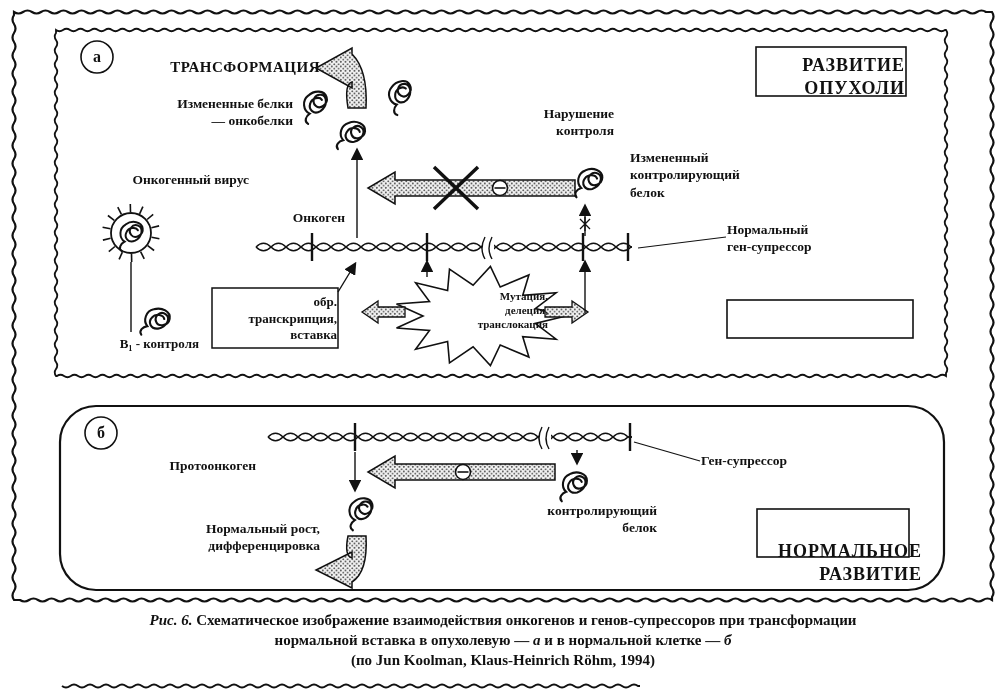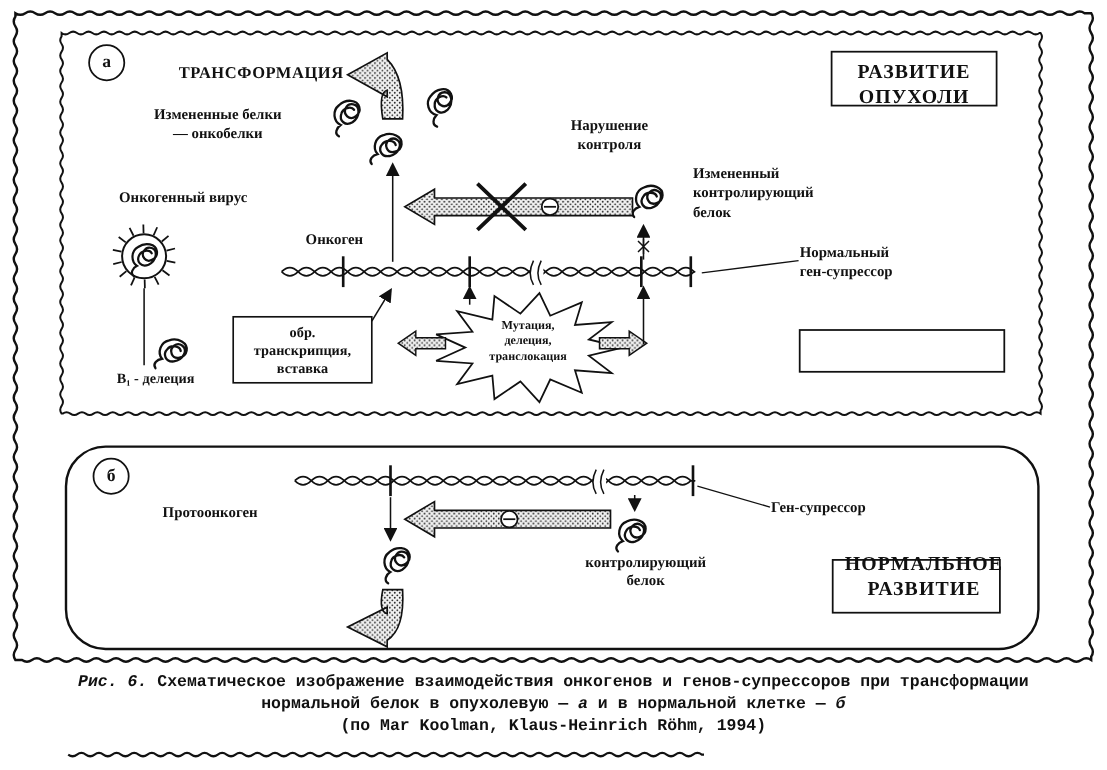--- a/index.html
+++ b/index.html
@@ -2,26 +2,26 @@
 <html><head>
 <meta charset="utf-8">
 <style>
   *{margin:0;padding:0;box-sizing:border-box}
   body{background:#ffffff}
   .fig{position:relative;width:1006px;height:700px;background:#fff;color:#111;
        font-family:"Liberation Serif",serif;overflow:hidden}
   .art{position:absolute;left:0;top:0}
   .lbl{position:absolute;font-weight:bold;font-size:13.5px;line-height:1.28;
        white-space:pre-line;color:#111}
-  .c{text-align:center}
+  .c{text-align:right}
   .big{font-size:15px;letter-spacing:.5px}
   .boxtxt{font-size:18px;letter-spacing:1px}
   .plbl{font-size:16px;text-align:center}
   .cap{position:absolute;left:0;width:1006px;text-align:center;
-       font-weight:bold;font-size:15px;font-family:Liberation Mono, monospace}
+       font-weight:bold;font-size:15px;font-family:Liberation Serif, serif}
   .it{font-style:italic}
 </style>
 </head>
 <body>
 
 <div class="fig">
 
   <svg class="art" width="1006" height="700" xmlns="http://www.w3.org/2000/svg">
     <defs>
       <pattern id="stip" width="4.5" height="4.5" patternUnits="userSpaceOnUse">
@@ -157,32 +157,34 @@
   <div class="lbl c" style="left:84px;top:171px;width:165px">Онкогенный вирус</div>
   <div class="lbl c" style="left:263px;top:209px;width:82px">Онкоген</div>
   <div class="lbl" style="left:727px;top:221px;width:165px">Нормальный
 ген-супрессор</div>
   <div class="lbl c" style="left:213px;top:294px;width:124px;font-size:13px">обр.
 транскрипция,
 вставка</div>
   <div class="lbl c" style="left:412px;top:289px;width:136px;font-size:11px">Мутация,
 делеция,
 транслокация</div>
-  <div class="lbl c" style="left:84px;top:336px;width:115px;font-size:13px">В₁ - делеция</div>
+  <div class="lbl c" style="left:84px;top:336px;width:115px;font-size:13px">В₁ - контроля</div>
   <div class="lbl c boxtxt" style="left:757px;top:54px;width:148px">РАЗВИТИЕ
 ОПУХОЛИ</div>
 
   <div class="lbl plbl" style="left:89px;top:423px;width:24px">б</div>
   <div class="lbl c" style="left:126px;top:457px;width:130px">Протоонкоген</div>
   <div class="lbl" style="left:701px;top:452px;width:135px">Ген-супрессор</div>
   <div class="lbl c" style="left:517px;top:502px;width:140px">контролирующий
 белок</div>
-  <div class="lbl c boxtxt" style="left:758px;top:501px;width:164px">НОРМАЛЬНОЕ
+  <div class="lbl c" style="left:148px;top:520px;width:172px">Нормальный рост,
+дифференцировка</div>
+  <div class="lbl c boxtxt" style="left:758px;top:540px;width:164px">НОРМАЛЬНОЕ
 РАЗВИТИЕ</div>
 
   <div class="cap" style="top:612px">
     <span class="it">Рис. 6.</span><span> Схематическое изображение взаимодействия онкогенов и генов-супрессоров при трансформации</span>
   </div>
   <div class="cap" style="top:632px">
-    <span>нормальной белок в опухолевую — </span><span class="it">а</span><span> и в нормальной клетке — </span><span class="it">б</span>
+    <span>нормальной вставка в опухолевую — </span><span class="it">а</span><span> и в нормальной клетке — </span><span class="it">б</span>
   </div>
-  <div class="cap" style="top:652px">(по Mar Koolman, Klaus-Heinrich Röhm, 1994)</div>
+  <div class="cap" style="top:652px">(по Jun Koolman, Klaus-Heinrich Röhm, 1994)</div>
 </div>
 
 </body></html>

